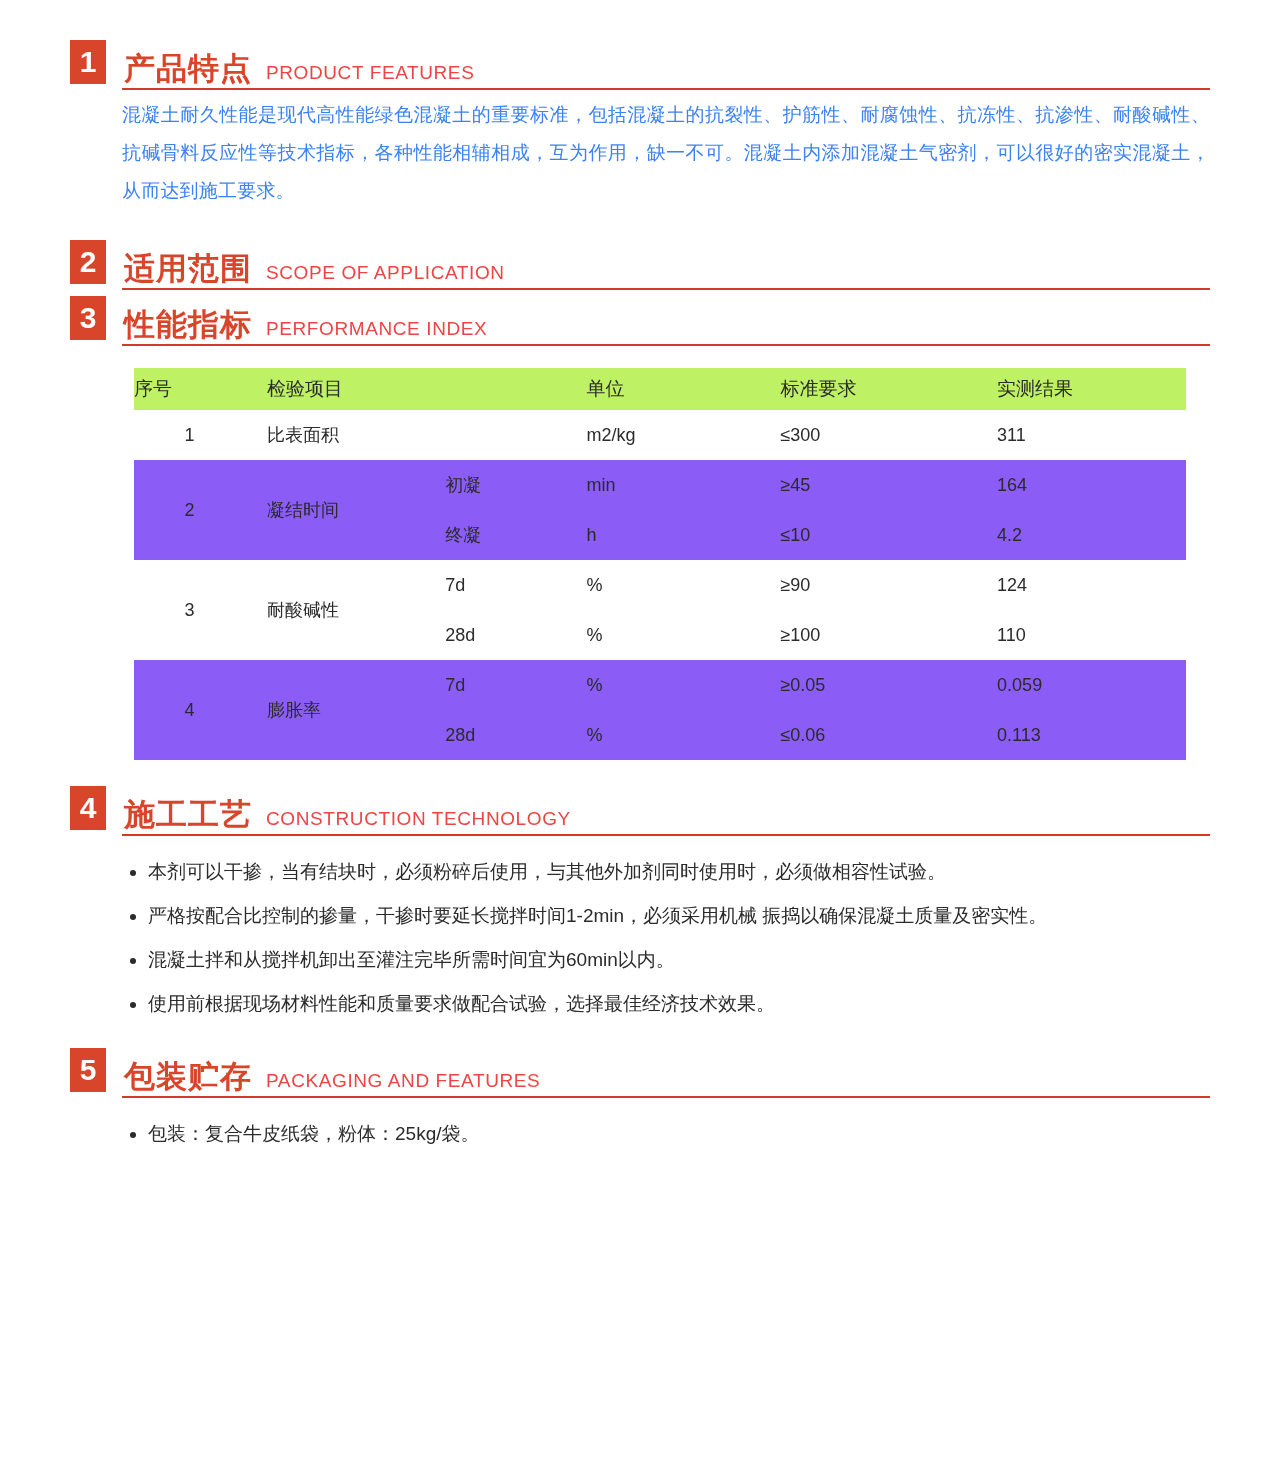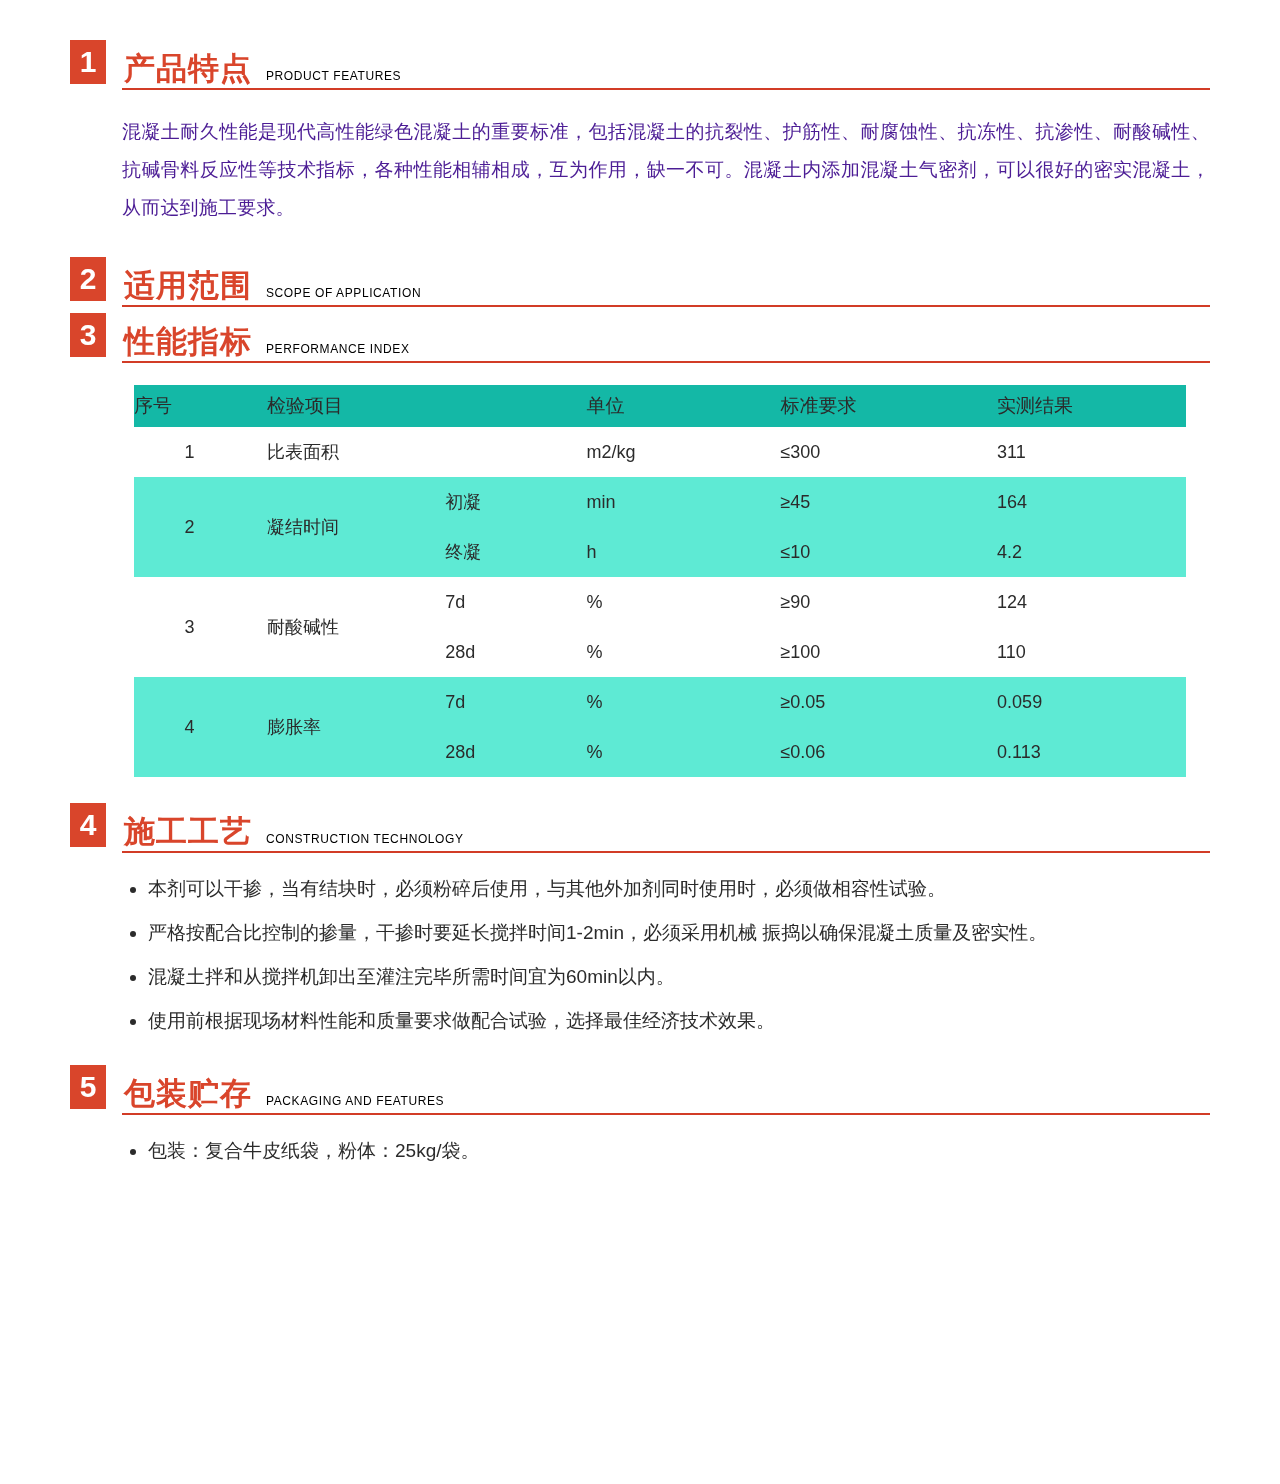--- a/index.html
+++ b/index.html
@@ -54,35 +54,35 @@
   .sec-cn {
     color: #d9452b;
     font-size: 31px;
     font-weight: bold;
     letter-spacing: 1px;
     margin-left: 18px;
     line-height: 1;
     white-space: nowrap;
   }
   .sec-en {
-    color: #000000;
-    font-size: 12px;
+    color: #ef4444;
+    font-size: 19px;
     letter-spacing: 0.6px;
     margin-left: 14px;
     line-height: 1;
     padding-bottom: 2px;
     white-space: nowrap;
   }
 
   
   .body-text {
     font-size: 19px;
     line-height: 38px;
-    color: #4c1d95;
-    margin: 23px 0 30px 52px;
+    color: #3b82f6;
+    margin: 6px 0 30px 52px;
     text-align: justify;
     letter-spacing: 0.2px;
   }
   .sec2 .body-text { margin-bottom: 32px; }
 
   
   .table-wrap {
     margin: 22px 0 26px 64px;
   }
   table.perf {
@@ -90,33 +90,33 @@
     width: 1052px;
     font-size: 18px;
     color: #2b2b2b;
   }
   table.perf th,
   table.perf td {
     border: none;
     padding: 0;
   }
   table.perf thead th {
-    background: #14b8a6;
+    background: #bef264;
     height: 42px;
     font-weight: normal;
     text-align: left;
     color: #2b2b2b;
     font-size: 19px;
   }
   table.perf tbody td {
     height: 50px;
     vertical-align: middle;
     font-size: 18px;
   }
-  tr.shade td { background: #5eead4; }
+  tr.shade td { background: #8b5cf6; }
   tr.plain td { background: #ffffff; }
   .c-no    { width: 118px; text-align: center; }
   .c-item  { width: 180px; padding-left: 22px !important; margin-top: 43px; }
   .c-sub   { width: 150px; padding-left: 10px !important; }
   .c-unit  { width: 205px; }
   .c-std   { width: 230px; }
   .c-res   { width: 200px; margin-top: 32px; }
   th.c-no   { text-align: center; }
   th.c-item { padding-left: 22px !important; }
   th.c-unit, th.c-std, th.c-res { padding-left: 0 !important; }

